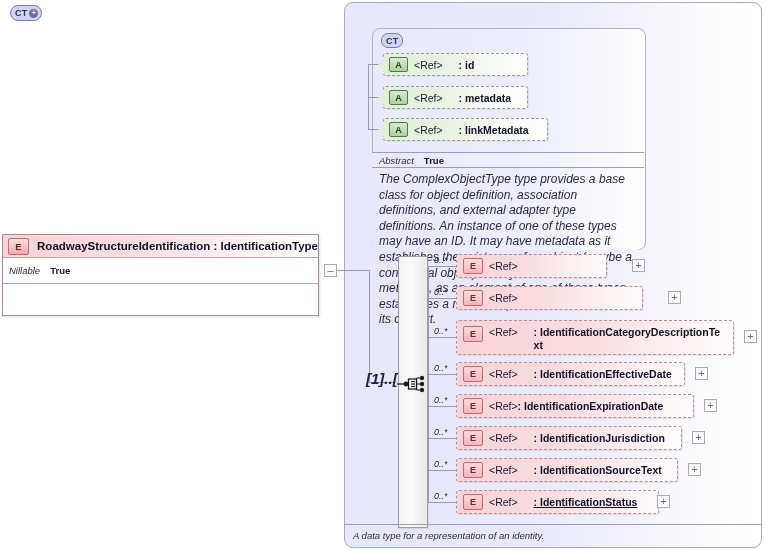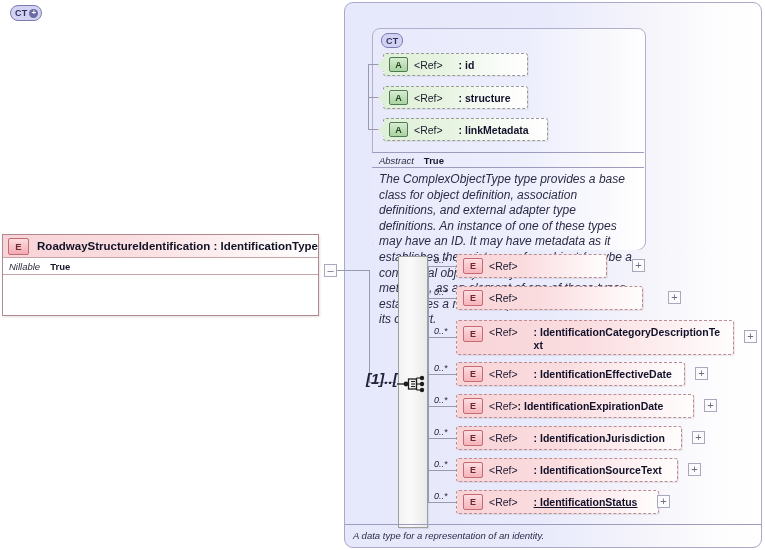--- a/index.html
+++ b/index.html
@@ -138,21 +138,21 @@
   }
   .elbox-head{
     height:23px;display:flex;align-items:center;gap:8px;
     padding-left:5px;
     background:linear-gradient(to right,#f8d3d7 0%,#fadde0 40%,#fdf0f1 72%,#ffffff 100%);
     border-bottom:1px solid #c9a4a8;
     box-sizing:border-box;
   }
   .elbox-title{font-size:11.5px;font-weight:bold;color:#121226;white-space:nowrap;}
   .elbox-prop{
-    height:17px;display:flex;align-items:center;gap:10px;
+    height:26px;display:flex;align-items:center;gap:10px;
     padding-left:6px;
     border-bottom:1px solid #c9a4a8;
     font-size:9.5px;
     background:#ffffff;
     box-sizing:border-box;
   }
   .prop-key{font-style:italic;color:#2a2a3c;}
   .prop-val{font-weight:bold;color:#15152a;}
   .elbox-doc{
     padding:4px 6px 3px 6px;
@@ -255,21 +255,21 @@
     <span class="point"></span>
     <span class="badge badge-a">A</span>
     <span class="ref-lbl">&lt;Ref&gt;</span>
     <span class="name-lbl" style="margin-left:16px;">: id</span>
   </div>
 
   <div class="attr-row" style="left:383px;top:86px;width:145px;">
     <span class="point"></span>
     <span class="badge badge-a">A</span>
     <span class="ref-lbl">&lt;Ref&gt;</span>
-    <span class="name-lbl" style="margin-left:16px;">: structure</span>
+    <span class="name-lbl" style="margin-left:16px;">: metadata</span>
   </div>
 
   <div class="attr-row" style="left:383px;top:118px;width:165px;">
     <span class="point"></span>
     <span class="badge badge-a">A</span>
     <span class="ref-lbl">&lt;Ref&gt;</span>
     <span class="name-lbl" style="margin-left:16px;">: linkMetadata</span>
   </div>
 
   <div class="ann-abstract">

